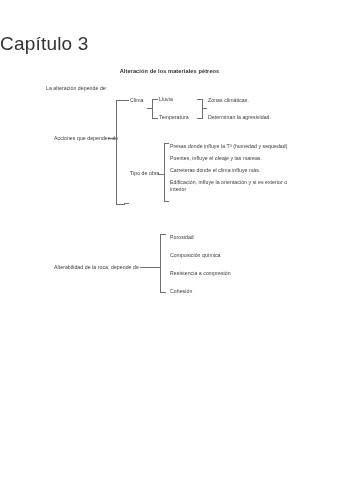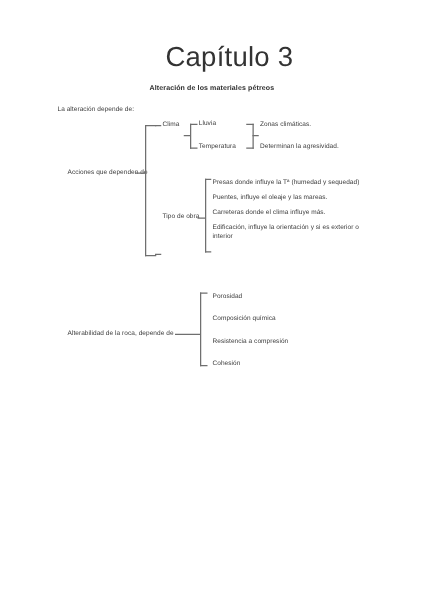--- a/index.html
+++ b/index.html
@@ -4,22 +4,22 @@
 <style>
   html,body{margin:0;padding:0;background:#ffffff;}
   body{
     width:339px;height:480px;position:relative;overflow:hidden;
     font-family:"Liberation Sans","DejaVu Sans",sans-serif;
     color:#3b3b3b;
   }
   .page{position:absolute;inset:0;background:#fff;}
 
   .title{
-    position:absolute;left:0;right:0;top:33px;text-align:center;
-    font-size:22px;font-weight:400;color:#333;letter-spacing:.2px;margin-left:28px;
+    position:absolute;left:0;right:0;top:33px;text-align:left;
+    font-size:19px;font-weight:400;color:#333;letter-spacing:.2px;
   }
   .subtitle{
     position:absolute;left:0;right:0;top:68px;text-align:center;
     font-size:5.6px;font-weight:700;color:#2e2e2e;letter-spacing:.1px;
   }
   .lead{
     position:absolute;left:46px;top:85px;
     font-size:5.2px;color:#3a3a3a;letter-spacing:.05px;
   }
 

